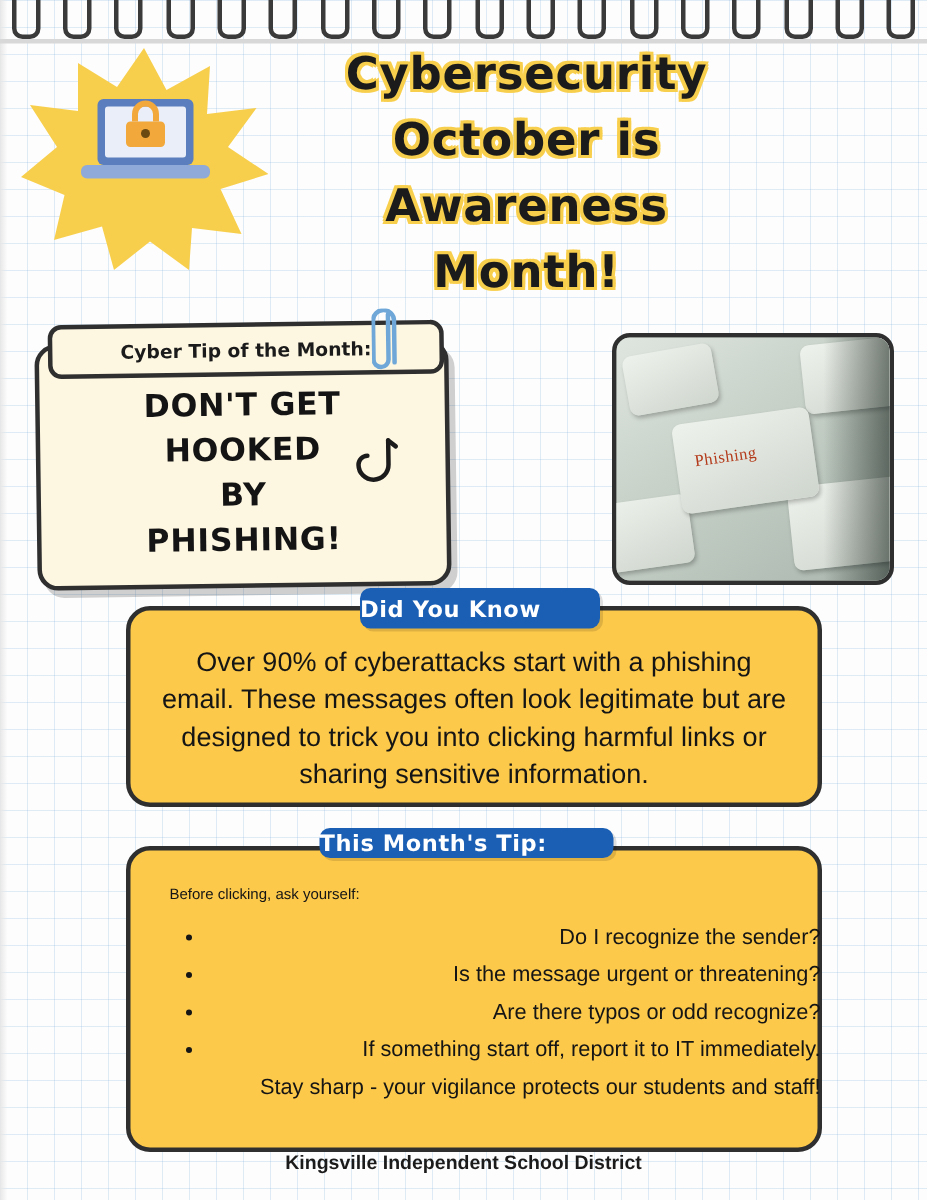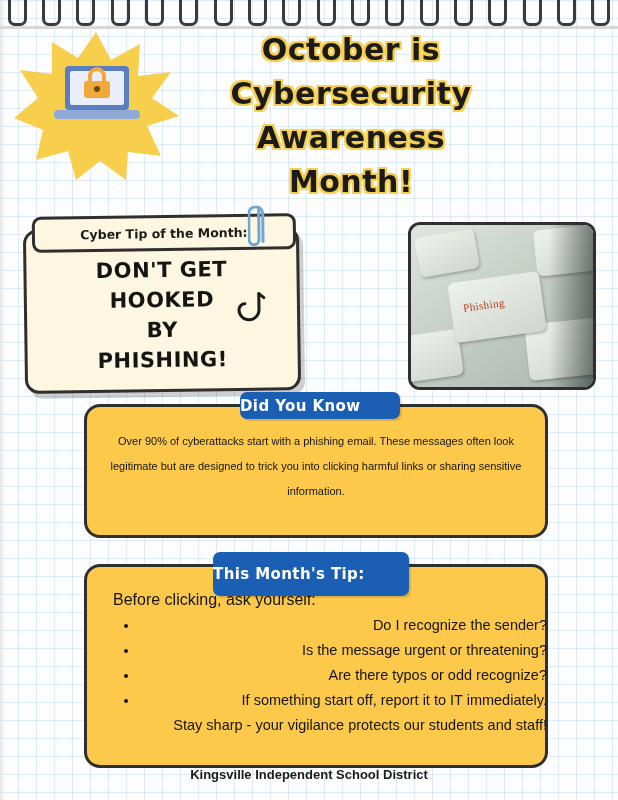--- a/index.html
+++ b/index.html
@@ -259,51 +259,51 @@
     box-shadow: 2px 2px 0 rgba(0,0,0,0.12);
   }
   .pill span {
     font-family: "DejaVu Sans", sans-serif;
     font-weight: bold;
     font-size: 15px;
     color: #ffffff;
     letter-spacing: 0.4px;
   }
   #pill-know { top: 392px; left: 240px; width: 160px; height: 27px; }
-  #pill-tip  { top: 552px; left: 213px; width: 196px; height: 44px; }
+  #pill-tip  { top: 552px; left: 213px; width: 196px; height: 20px; }
 
   
   .ybox {
     position: absolute;
     background: #fcc94a;
     border: 3px solid #2f2f2f;
     border-radius: 16px;
     z-index: 10;
   }
   #box-know { top: 404px; left: 84px; width: 458px; height: 128px; }
   #box-tip  { top: 564px; left: 84px; width: 458px; height: 198px; }
 
   .know-text {
     position: absolute;
     top: 22px;
     left: 18px;
     width: 422px;
     text-align: center;
     font-family: "Liberation Sans", sans-serif;
-    font-size: 11px;
+    font-size: 18px;
     line-height: 25px;
     color: #151515;
   }
 
   .tip-intro {
     position: absolute;
     top: 24px;
     left: 26px;
     font-family: "Liberation Sans", sans-serif;
-    font-size: 16px;
+    font-size: 10px;
     color: #151515;
   }
   .tip-list {
     position: absolute;
     top: 46px;
     left: 26px;
     margin: 0;
     padding-left: 26px;
     width: 408px;
     font-family: "Liberation Sans", sans-serif;
@@ -372,22 +372,22 @@
       <rect x="16" y="9" width="54" height="34" rx="2" fill="#e9eef8"></rect>
       <rect x="0" y="48" width="86" height="9" rx="4" fill="#8fa9d8"></rect>
       <rect x="30" y="19" width="26" height="17" rx="3" fill="#f2a83a"></rect>
       <path d="M36 19 v-5 a7 7 0 0 1 14 0 v5" fill="none" stroke="#f2a83a" stroke-width="4"></path>
       <circle cx="43" cy="27" r="3" fill="#6b4a12"></circle>
     </svg>
   </div>
 
 
   <div class="title-block">
+    <div class="title-line">Cybersecurity</div>
     <div class="title-line">October is</div>
-    <div class="title-line">Cybersecurity</div>
     <div class="title-line">Awareness Month!</div>
   </div>
 
   <div class="tip-card">
     <div class="tip-card-header">
       <span>Cyber Tip of the Month:</span>
     </div>
     <div class="tip-card-body">
       <div>DON'T GET</div>
       <div>HOOKED</div>

